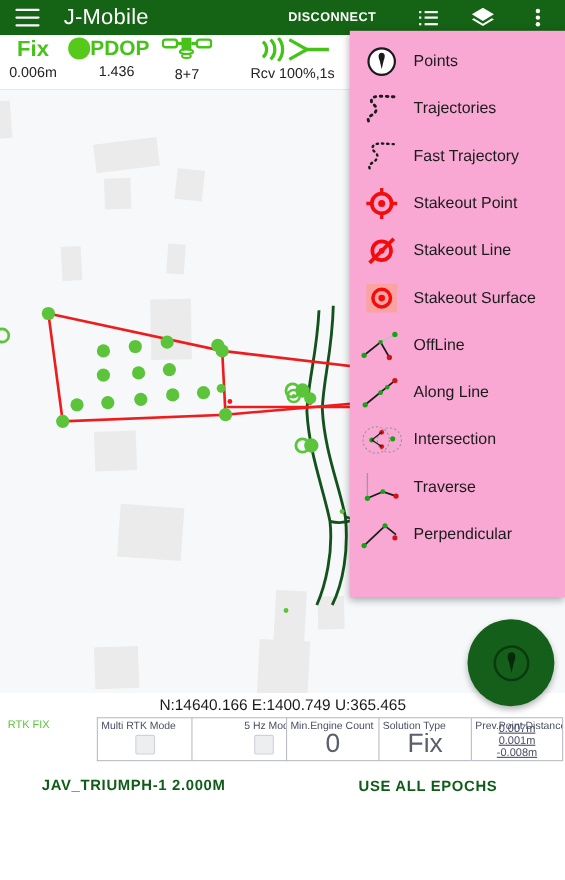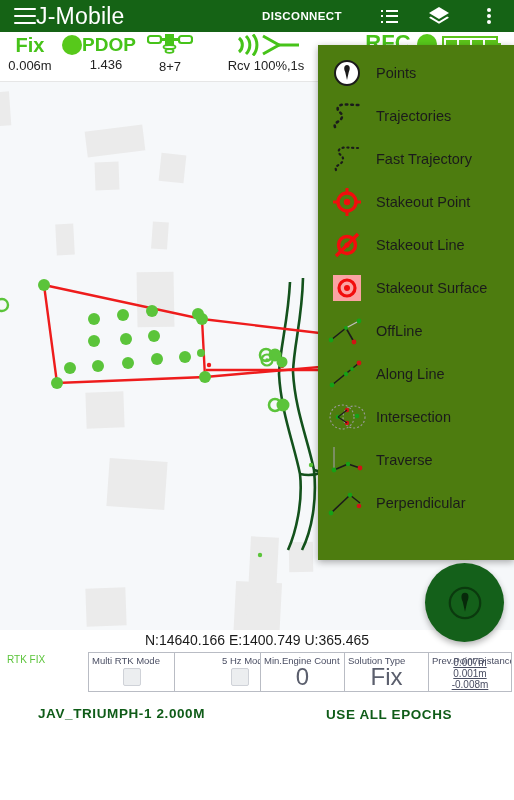--- a/index.html
+++ b/index.html
@@ -12,21 +12,21 @@
   #app { position: relative; width: 514px; height: 800px; overflow: hidden; }
 
   
   .appbar {
     position: absolute; top: 0; left: 0; width: 514px; height: 32px;
     background: #156315; display: flex; align-items: center;
   }
   .hamburger { width: 22px; height: 16px; margin-left: 14px; display: flex;
     flex-direction: column; justify-content: space-between; cursor: pointer; }
   .hamburger span { display: block; height: 2px; background: #ffffff; border-radius: 1px; }
-  .app-title { color: #ffffff; font-size: 23px; letter-spacing: .2px; }
+  .app-title { color: #ffffff; font-size: 20px; margin-left: 22px; letter-spacing: .2px; }
   .appbar-right { margin-left: auto; display: flex; align-items: center; gap: 16px; padding-right: 8px; }
   .disconnect { color: #ffffff; font-size: 11.5px; font-weight: bold; letter-spacing: .4px; margin-right: 14px; cursor: pointer; }
   .ab-icon { width: 34px; height: 32px; display: flex; align-items: center; justify-content: center; cursor: pointer; }
   .list-icon { width: 17px; height: 13px; position: relative; }
   .list-icon i { position: absolute; left: 5px; width: 12px; height: 2px; background: #fff; }
   .list-icon i:nth-child(1) { top: 0; } .list-icon i:nth-child(2) { top: 5.5px; } .list-icon i:nth-child(3) { top: 11px; }
   .list-icon b { position: absolute; left: 0; width: 2px; height: 2px; background: #fff; }
   .list-icon b:nth-child(4) { top: 0; } .list-icon b:nth-child(5) { top: 5.5px; } .list-icon b:nth-child(6) { top: 11px; }
   .dots-icon { width: 4px; height: 16px; display: flex; flex-direction: column; justify-content: space-between; }
   .dots-icon i { width: 4px; height: 4px; background: #fff; border-radius: 50%; }
@@ -46,22 +46,22 @@
   .battery i:nth-child(1) { left: 2px; } .battery i:nth-child(2) { left: 15px; }
   .battery i:nth-child(3) { left: 28px; } .battery i:nth-child(4) { left: 41px; }
 
   
   .map { position: absolute; top: 82px; left: 0; width: 514px; height: 548px;
     background: #f6f8fa; overflow: hidden; }
   .map svg { display: block; }
 
   
   .menu {
-    position: absolute; top: 45px; left: 318px; width: 196px; height: 515px;
-    background: #4d7c0f; box-shadow: 0 2px 7px rgba(0,0,0,.33);
+    position: absolute; top: 28px; left: 318px; width: 196px; height: 515px;
+    background: #f9a8d4; box-shadow: 0 2px 7px rgba(0,0,0,.33);
     z-index: 40; padding-top: 6px;
   }
   .menu-item { height: 43px; display: flex; align-items: center; cursor: pointer; }
   .menu-ic { width: 58px; height: 43px; display: flex; align-items: center; justify-content: center; flex: none; }
   .menu-label { font-size: 14.5px; color: #1b1b1b; }
 
   
   .fab { position: absolute; left: 425px; top: 563px; width: 79px; height: 79px;
     border-radius: 50%; background: #14601a; z-index: 45; box-shadow: 0 3px 6px rgba(0,0,0,.3);
     display: flex; align-items: center; justify-content: center; cursor: pointer; }

